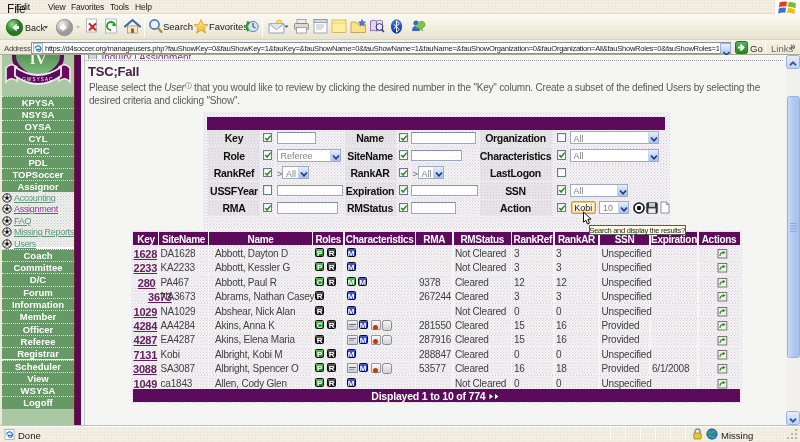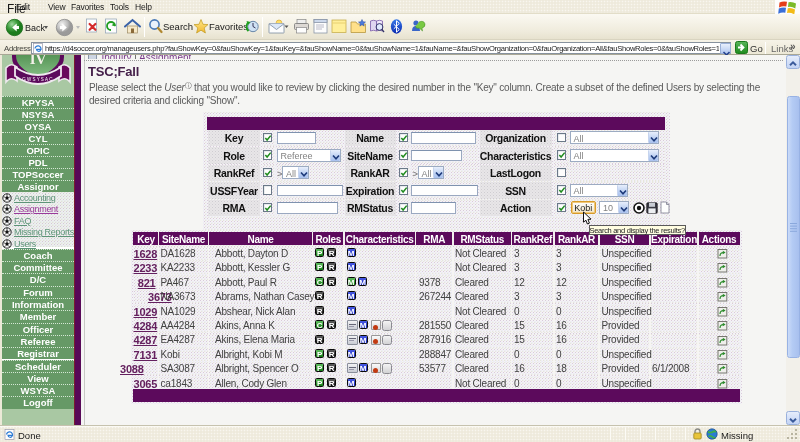--- a/index.html
+++ b/index.html
@@ -541,21 +541,21 @@
 <div class="ric rB" style="left:346.5px;top:207.25px">M</div>
 <div class="cell" style="left:455px;top:207.15px">Not Cleared</div>
 <div class="cell" style="left:514.0px;top:207.15px">3</div>
 <div class="cell" style="left:556px;top:207.15px">3</div>
 <div class="cell" style="left:601.5px;top:207.15px">Unspecified</div>
 <svg class="ab" style="left:716.5px;top:207.25px" width="11" height="11" viewBox="0 0 11 11">
 <rect x="1" y="1.5" width="8.8" height="8.5" fill="#efefeb" stroke="#77776f" stroke-width="1"></rect>
 <path d="M3 8 q0-3.6 3.6-3.4" fill="none" stroke="#2a8a2a" stroke-width="1.2"></path>
 <path d="M5.8 2.8 L8.6 4.5 L5.8 6.2 Z" fill="#2a8a2a"></path>
     </svg>
-<div class="keyl" style="left:133.5px;top:221.60000000000002px;width:22px">821</div>
+<div class="keyl" style="left:133.5px;top:221.60000000000002px;width:22px">280</div>
 <div class="cell" style="left:160.5px;top:221.60000000000002px">PA467</div>
 <div class="cell" style="left:215.0px;top:221.60000000000002px">Abbott, Paul R</div>
 <div class="ric rG" style="left:315.0px;top:221.70000000000002px">C</div>
 <div class="ric rK" style="left:327.0px;top:221.70000000000002px">R</div>
 <div class="ric rG" style="left:346.5px;top:221.70000000000002px">M</div>
 <div class="ric rB" style="left:358.0px;top:221.70000000000002px">M</div>
 <div class="cell" style="left:419.0px;top:221.60000000000002px">9378</div>
 <div class="cell" style="left:455px;top:221.60000000000002px">Cleared</div>
 <div class="cell" style="left:514.0px;top:221.60000000000002px">12</div>
 <div class="cell" style="left:556px;top:221.60000000000002px">12</div>
@@ -650,21 +650,21 @@
 <div class="cell" style="left:419.0px;top:293.84999999999997px">288847</div>
 <div class="cell" style="left:455px;top:293.84999999999997px">Cleared</div>
 <div class="cell" style="left:514.0px;top:293.84999999999997px">0</div>
 <div class="cell" style="left:556px;top:293.84999999999997px">0</div>
 <div class="cell" style="left:601.5px;top:293.84999999999997px">Unspecified</div>
 <svg class="ab" style="left:716.5px;top:293.95px" width="11" height="11" viewBox="0 0 11 11">
 <rect x="1" y="1.5" width="8.8" height="8.5" fill="#efefeb" stroke="#77776f" stroke-width="1"></rect>
 <path d="M3 8 q0-3.6 3.6-3.4" fill="none" stroke="#2a8a2a" stroke-width="1.2"></path>
 <path d="M5.8 2.8 L8.6 4.5 L5.8 6.2 Z" fill="#2a8a2a"></path>
     </svg>
-<div class="keyl" style="left:120px;top:308.29999999999995px;width:22px">3088</div>
+<div class="keyl" style="left:133px;top:308.29999999999995px;width:22px">3088</div>
 <div class="cell" style="left:160.5px;top:308.29999999999995px">SA3087</div>
 <div class="cell" style="left:215.0px;top:308.29999999999995px">Albright, Spencer O</div>
 <div class="ric rG" style="left:315.0px;top:308.4px">P</div>
 <div class="ric rK" style="left:327.0px;top:308.4px">R</div>
 <div class="ab" style="left:346.5px;top:308.4px;width:11px;height:10px;background:linear-gradient(180deg,#f2f2f4,#c9ccd4);border:1px solid #8a8f9a;border-radius:1px">
       <div style="width:7px;height:1px;background:#667;margin:2.5px 1.5px 1px"></div>
       <div style="width:5px;height:1px;background:#99a;margin:0 1.5px"></div>
     </div>
 <div class="ric rB" style="left:358.5px;top:308.4px">M</div>
 <div class="ab" style="left:370.5px;top:308.4px;width:10px;height:10px;background:linear-gradient(180deg,#fafafa,#d8d8da);border:1px solid #999;border-radius:1px">
@@ -675,36 +675,39 @@
 <div class="cell" style="left:455px;top:308.29999999999995px">Cleared</div>
 <div class="cell" style="left:514.0px;top:308.29999999999995px">16</div>
 <div class="cell" style="left:556px;top:308.29999999999995px">18</div>
 <div class="cell" style="left:601.5px;top:308.29999999999995px">Provided</div>
 <div class="cell" style="left:652px;top:308.29999999999995px">6/1/2008</div>
 <svg class="ab" style="left:716.5px;top:308.4px" width="11" height="11" viewBox="0 0 11 11">
 <rect x="1" y="1.5" width="8.8" height="8.5" fill="#efefeb" stroke="#77776f" stroke-width="1"></rect>
 <path d="M3 8 q0-3.6 3.6-3.4" fill="none" stroke="#2a8a2a" stroke-width="1.2"></path>
 <path d="M5.8 2.8 L8.6 4.5 L5.8 6.2 Z" fill="#2a8a2a"></path>
     </svg>
-<div class="keyl" style="left:133.5px;top:322.75px;width:22px">3065</div>
+<div class="keyl" style="left:133.5px;top:322.75px;width:22px">1049</div>
 <div class="cell" style="left:160.5px;top:322.75px">ca1843</div>
 <div class="cell" style="left:215.0px;top:322.75px">Allen, Cody Glen</div>
 <div class="ric rG" style="left:315.0px;top:322.85px">P</div>
 <div class="ric rK" style="left:327.0px;top:322.85px">R</div>
 <div class="ric rB" style="left:346.5px;top:322.85px">M</div>
 <div class="cell" style="left:455px;top:322.75px">Not Cleared</div>
 <div class="cell" style="left:514.0px;top:322.75px">0</div>
 <div class="cell" style="left:556px;top:322.75px">0</div>
 <div class="cell" style="left:601.5px;top:322.75px">Unspecified</div>
 <svg class="ab" style="left:716.5px;top:322.85px" width="11" height="11" viewBox="0 0 11 11">
 <rect x="1" y="1.5" width="8.8" height="8.5" fill="#efefeb" stroke="#77776f" stroke-width="1"></rect>
 <path d="M3 8 q0-3.6 3.6-3.4" fill="none" stroke="#2a8a2a" stroke-width="1.2"></path>
 <path d="M5.8 2.8 L8.6 4.5 L5.8 6.2 Z" fill="#2a8a2a"></path>
     </svg>
 <div class="ab" style="left:132.5px;top:334.25000000000006px;width:607.5px;height:12.5px;background:#5c0a5c"></div>
+<div class="ab wt" style="left:132.5px;top:335.25000000000006px;width:607.5px;text-align:center;font-size:10.5px;letter-spacing:-0.2px">Displayed 1 to 10 of 774 <svg width="13" height="9" viewBox="0 0 13 9" style="vertical-align:-1px">
+        <path d="M1 1 L5.5 4.5 L1 8 Z M6.5 1 L11 4.5 L6.5 8 Z" fill="#fff" stroke="#2a0a2a" stroke-width="0.8"></path>
+      </svg></div>
 <div class="ab" style="left:786px;top:0;width:14px;height:370px;background:#f2f0ea"></div>
 <div class="ab" style="left:786px;top:0px;width:14px;height:14px;background:linear-gradient(180deg,#e6edfb,#c2d3f5);border:1px solid #99b0dc;border-radius:2.5px">
 <svg width="12" height="12" viewBox="0 0 14 13">
         <path d="M3.5 8 L7 4.5 L10.5 8" fill="none" stroke="#3a5a9a" stroke-width="2.2"></path>
       </svg></div>
 <div class="ab" style="left:786px;top:356px;width:14px;height:14px;background:linear-gradient(180deg,#e6edfb,#c2d3f5);border:1px solid #99b0dc;border-radius:2.5px">
 <svg width="12" height="12" viewBox="0 0 14 13">
         <path d="M3.5 5 L7 8.5 L10.5 5" fill="none" stroke="#3a5a9a" stroke-width="2.2"></path>
       </svg></div>
 <div class="ab" style="left:786.5px;top:41px;width:13px;height:262px;background:linear-gradient(90deg,#cadbf8,#b4cbf4 40%,#a8c0ee);border:1px solid #98b2e4;border-radius:2.5px"></div>

